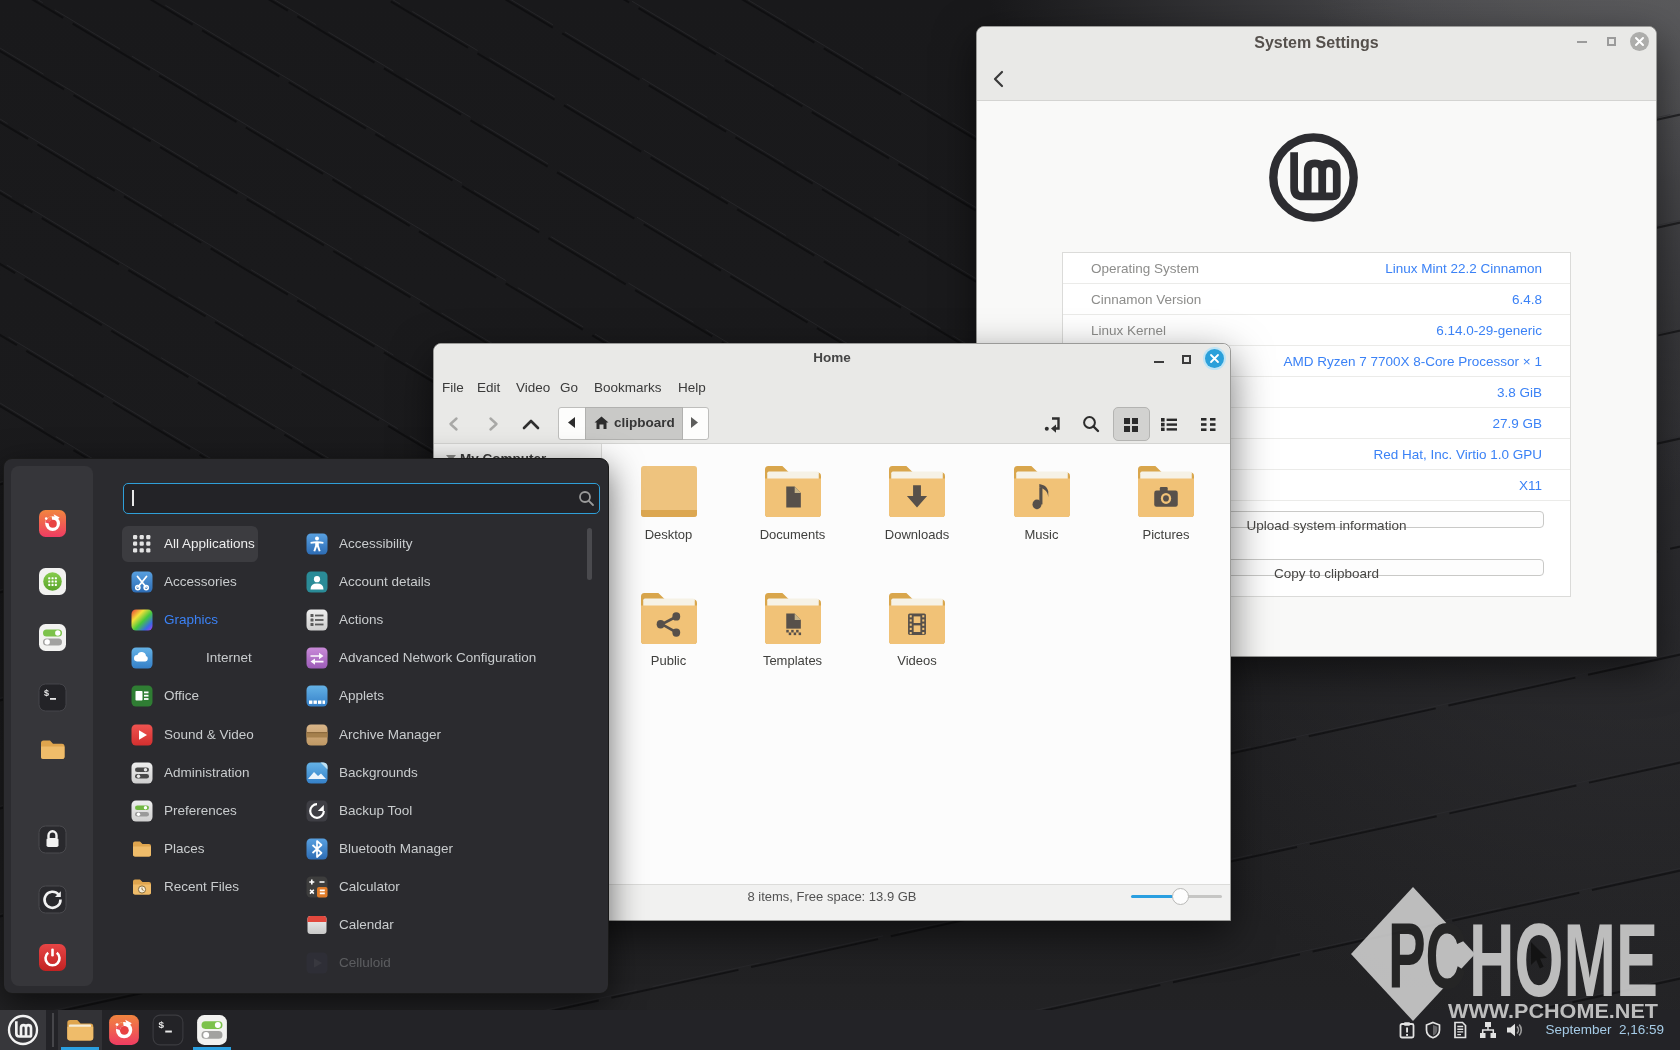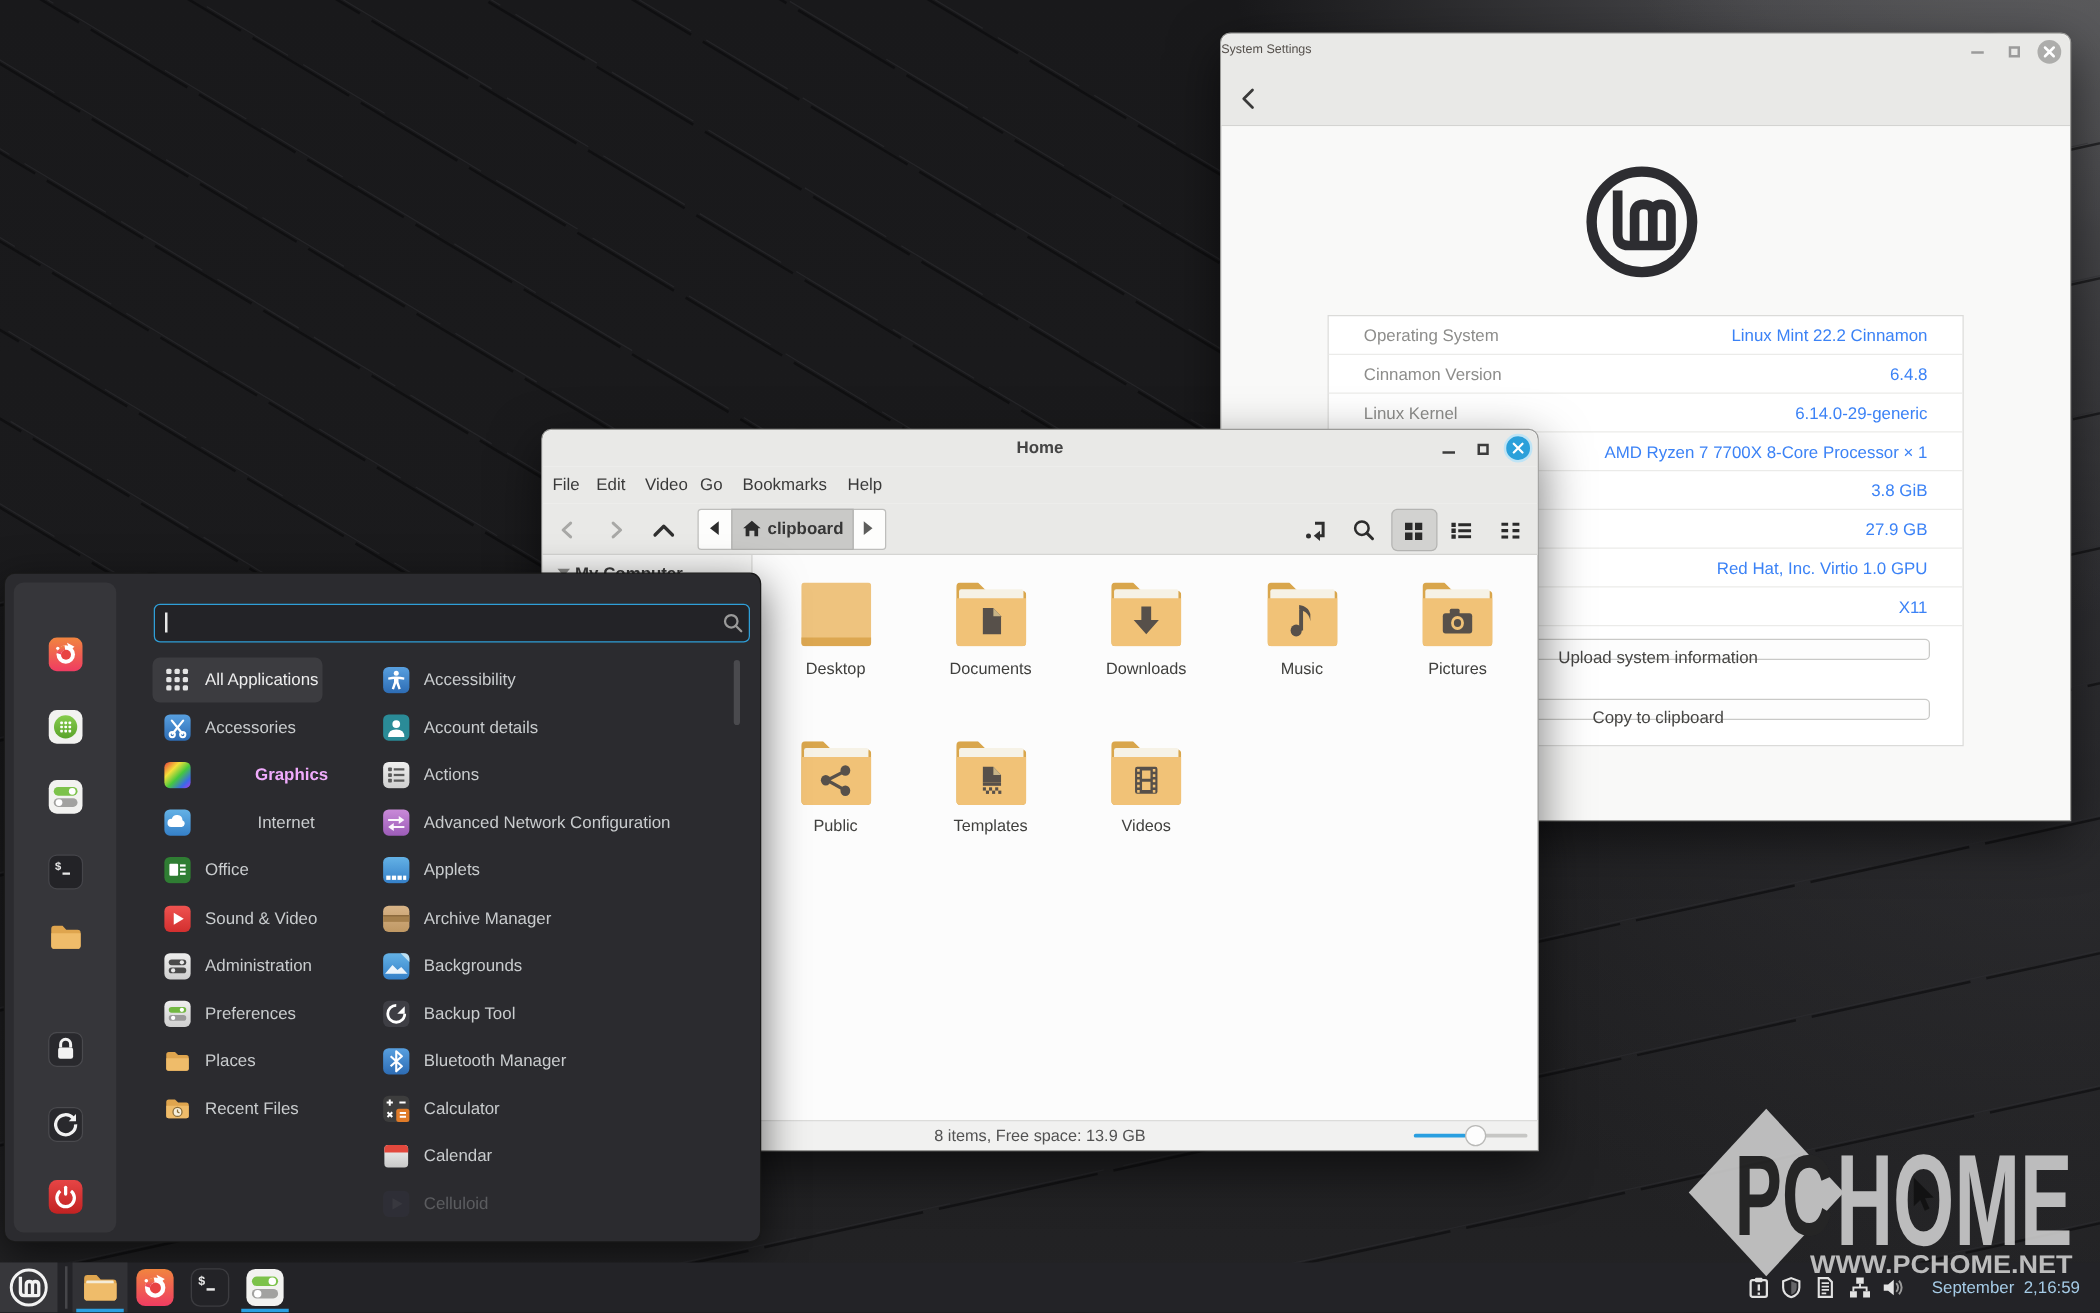--- a/index.html
+++ b/index.html
@@ -20,30 +20,30 @@
 #panel .sep { position:absolute; left:52px; top:3px; width:2px; height:34px; background:#46464a; }
 .taskbtn { position:absolute; top:0; width:44px; height:40px; }
 .taskbtn.active { background:#323236; }
 .taskbtn .ul { position:absolute; left:3px; right:3px; bottom:0; height:3px; background:#2a9fe0; }
 .clock { position:absolute; top:0; right:16px; height:40px; line-height:40px; color:#a5cbe6; font-size:13.5px; white-space:pre; }
 
 .win { position:absolute; box-shadow:0 14px 40px rgba(0,0,0,.55); }
 
 #settings { left:976px; top:26px; width:681px; height:631px; background:#f9f9f8; border-radius:8px 8px 0 0; z-index:10; border:1px solid #9a9a98;}
 #settings .titlebar { position:absolute; left:0; top:0; right:0; height:74px; background:#e9e9e7; border-radius:8px 8px 0 0; border-bottom:1px solid #d4d4d2; }
-#settings .title { position:absolute; top:7px; left:0; right:0; font-size:10px; font-weight:normal; color:#55504c; }
+#settings .title { position:absolute; top:7px; left:0; right:0; text-align:center; font-size:16px; font-weight:bold; color:#55504c; }
 
 #home { left:433px; top:343px; width:798px; height:578px; background:#fcfcfc; border-radius:8px 8px 0 0; z-index:20; border:1px solid #9a9a98; }
 #home .titlebar { position:absolute; left:0; top:0; right:0; height:29px; background:#e9e9e7; border-radius:8px 8px 0 0; }
 #home .title { position:absolute; top:6px; left:0; right:0; text-align:center; font-size:13.5px; font-weight:bold; color:#454545; }
 #home .menubar { position:absolute; left:0; top:29px; right:0; height:30px; background:#e9e9e7; font-size:13.5px; color:#3a3a3a; }
 #home .menubar span { position:absolute; top:7px; }
 #home .toolbar { position:absolute; left:0; top:59px; right:0; height:41px; background:#e9e9e7; border-bottom:1px solid #d5d5d3; }
 #home .sidebar { position:absolute; left:0; top:100px; width:168px; bottom:24px; background:#f5f5f4; border-right:1px solid #dadad8; }
-#home .statusbar { position:absolute; left:0; bottom:0; right:0; height:24px; background:#f1f1f0; border-top:1px solid #dcdcda; }
+#home .statusbar { position:absolute; left:0; bottom:0; right:0; height:36px; background:#f1f1f0; border-top:1px solid #dcdcda; }
 .minb { position:absolute; width:10px; height:2px; background:#3c3c3c; }
 .maxb { position:absolute; width:9px; height:9px; border:2px solid #3c3c3c; }
 .closeb { position:absolute; width:19px; height:19px; border-radius:50%; }
 
 .ficon { position:absolute; width:56px; height:51px; }
 .flabel { position:absolute; width:110px; text-align:center; font-size:13px; color:#40403e; }
 
 #menu { position:absolute; left:3px; top:458px; width:606px; height:536px; background:#2b2b2f; border-radius:9px; z-index:40; border:1px solid #191919; box-shadow:0 10px 34px rgba(0,0,0,.6); }
 #menu .favs { position:absolute; left:7px; top:7px; width:82px; bottom:7px; background:#36363a; border-radius:8px; }
 #menu .searchbox { position:absolute; left:119px; top:24px; width:477px; height:31px; background:#232327; border:1px solid #2f9fd8; border-radius:5px; }
@@ -524,21 +524,21 @@
         </g>
         <circle cx="6.8" cy="16.6" r="2.1" fill="none" stroke="#ffffff" stroke-width="1.6"></circle>
         <circle cx="15.2" cy="16.6" r="2.1" fill="none" stroke="#ffffff" stroke-width="1.6"></circle>
       </svg>
       <span class="mtx" style="color:#c9ccce; font-weight:normal;">Accessories</span>
     </div>
   <div class="mitem" style="left:127px; top:143px;">
       <svg class="mic" width="22" height="22">
         <rect x="0.5" y="0.5" width="21" height="21" rx="4.5" fill="url(#grb)"></rect>
       </svg>
-      <span class="mtx" style="color:#f0abfc; font-weight:bold;margin-left:40px;">Graphics</span>
+      <span class="mtx" style="color:#3b82f6; font-weight:normal;">Graphics</span>
     </div>
   <div class="mitem" style="left:127px; top:181px;">
       <svg class="mic" width="22" height="22">
         <rect x="0.5" y="0.5" width="21" height="21" rx="4.5" fill="url(#gb2)"></rect>
         <path d="M6 14.5 a3.2 3.2 0 0 1 0.4-6.4 a4.4 4.4 0 0 1 8.6 1 a2.8 2.8 0 0 1-0.6 5.4 z" fill="#ffffff"></path>
       </svg>
       <span class="mtx" style="color:#c9ccce; font-weight:normal;margin-left:42px;">Internet</span>
     </div>
   <div class="mitem" style="left:127px; top:219px;">
       <svg class="mic" width="22" height="22">

